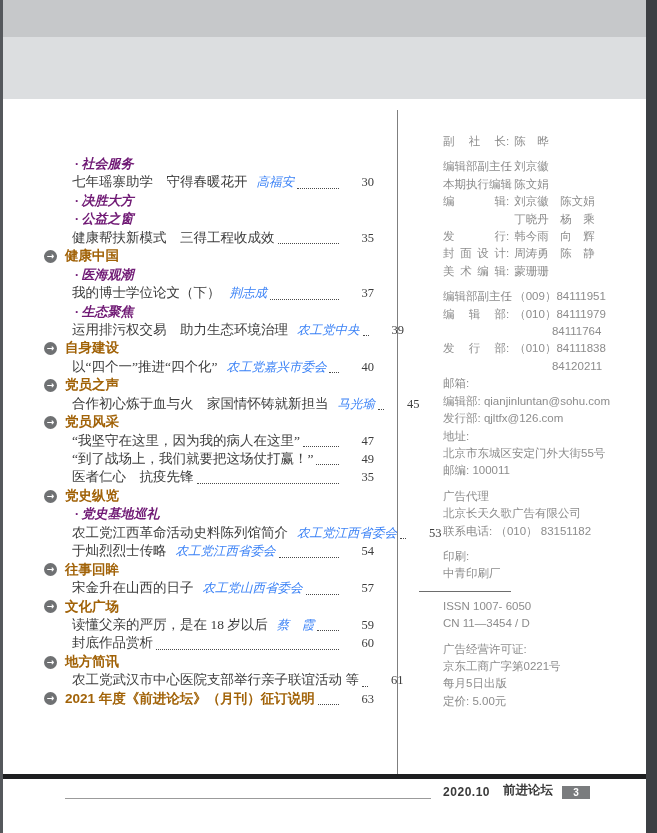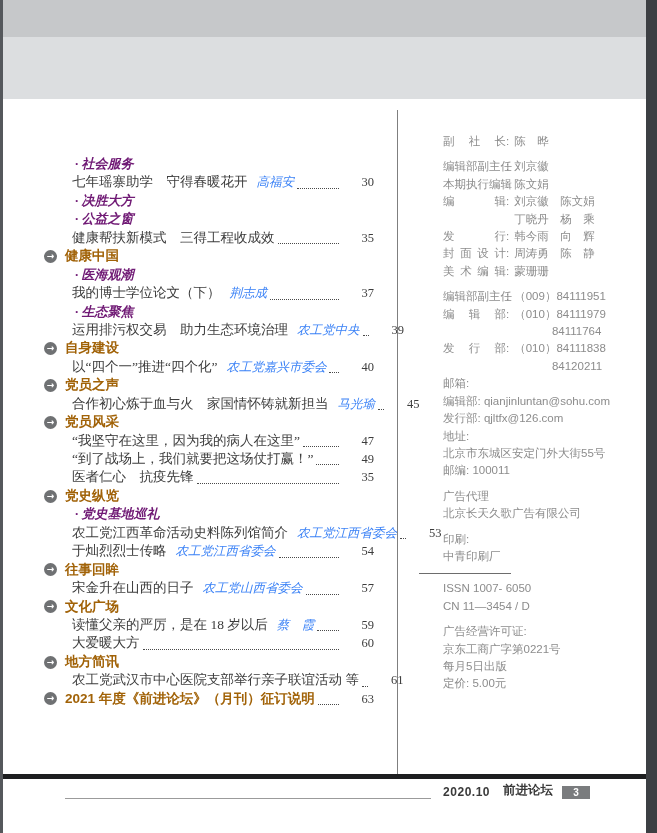--- a/index.html
+++ b/index.html
@@ -168,21 +168,21 @@
       <span class="sec-icon">→</span>
       <span class="sec-title">文化广场</span>
     </div>
     <div class="toc-row article">
       <span class="art-title">读懂父亲的严厉，是在 18 岁以后</span>
       <span class="art-author">蔡　霞</span>
       <span class="dots"></span>
       <span class="pagenum">59</span>
     </div>
     <div class="toc-row article">
-      <span class="art-title">大爱暖大方</span>
+      <span class="art-title">封底作品赏析</span>
       <span class="dots"></span>
       <span class="pagenum">60</span>
     </div>
     <div class="toc-row section">
       <span class="sec-icon">→</span>
       <span class="sec-title">地方简讯</span>
     </div>
     <div class="toc-row article">
       <span class="art-title">农工党武汉市中心医院支部举行亲子联谊活动 等</span>
       <span class="dots"></span>
@@ -218,20 +218,21 @@
       <div class="mh-line">邮箱:</div>
       <div class="mh-line">编辑部: qianjinluntan@sohu.com</div>
       <div class="mh-line">发行部: qjltfx@126.com</div>
       <div class="mh-line">地址:</div>
       <div class="mh-line">北京市东城区安定门外大街55号</div>
       <div class="mh-line">邮编: 100011</div>
     </div>
     <div class="mh-group">
       <div class="mh-line">广告代理</div>
       <div class="mh-line">北京长天久歌广告有限公司</div>
+      <div class="mh-line">联系电话: （010） 83151182</div>
     </div>
     <div class="mh-group">
       <div class="mh-line">印刷:</div>
       <div class="mh-line">中青印刷厂</div>
     </div>
     <div class="mh-rule"></div>
     <div class="mh-group">
       <div class="mh-line">ISSN 1007- 6050</div>
       <div class="mh-line">CN 11—3454 / D</div>
     </div>

